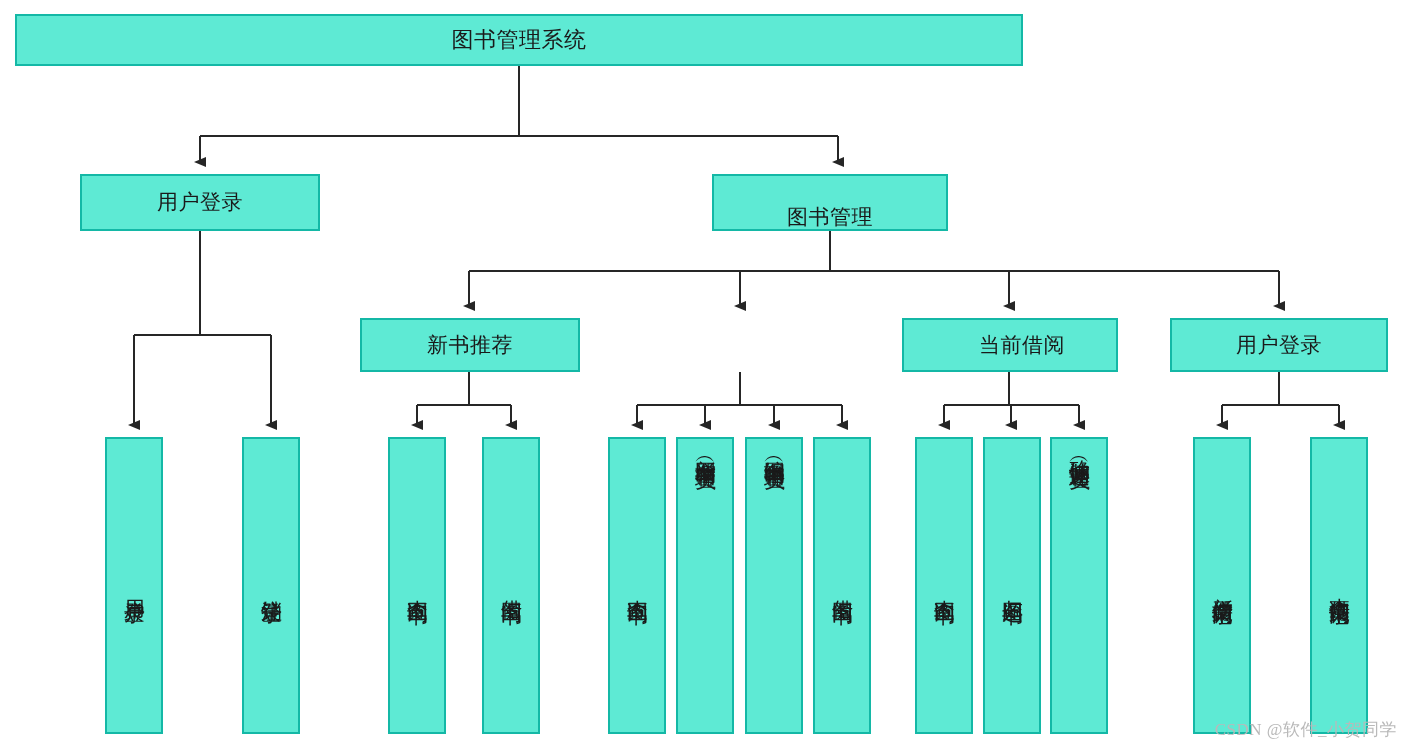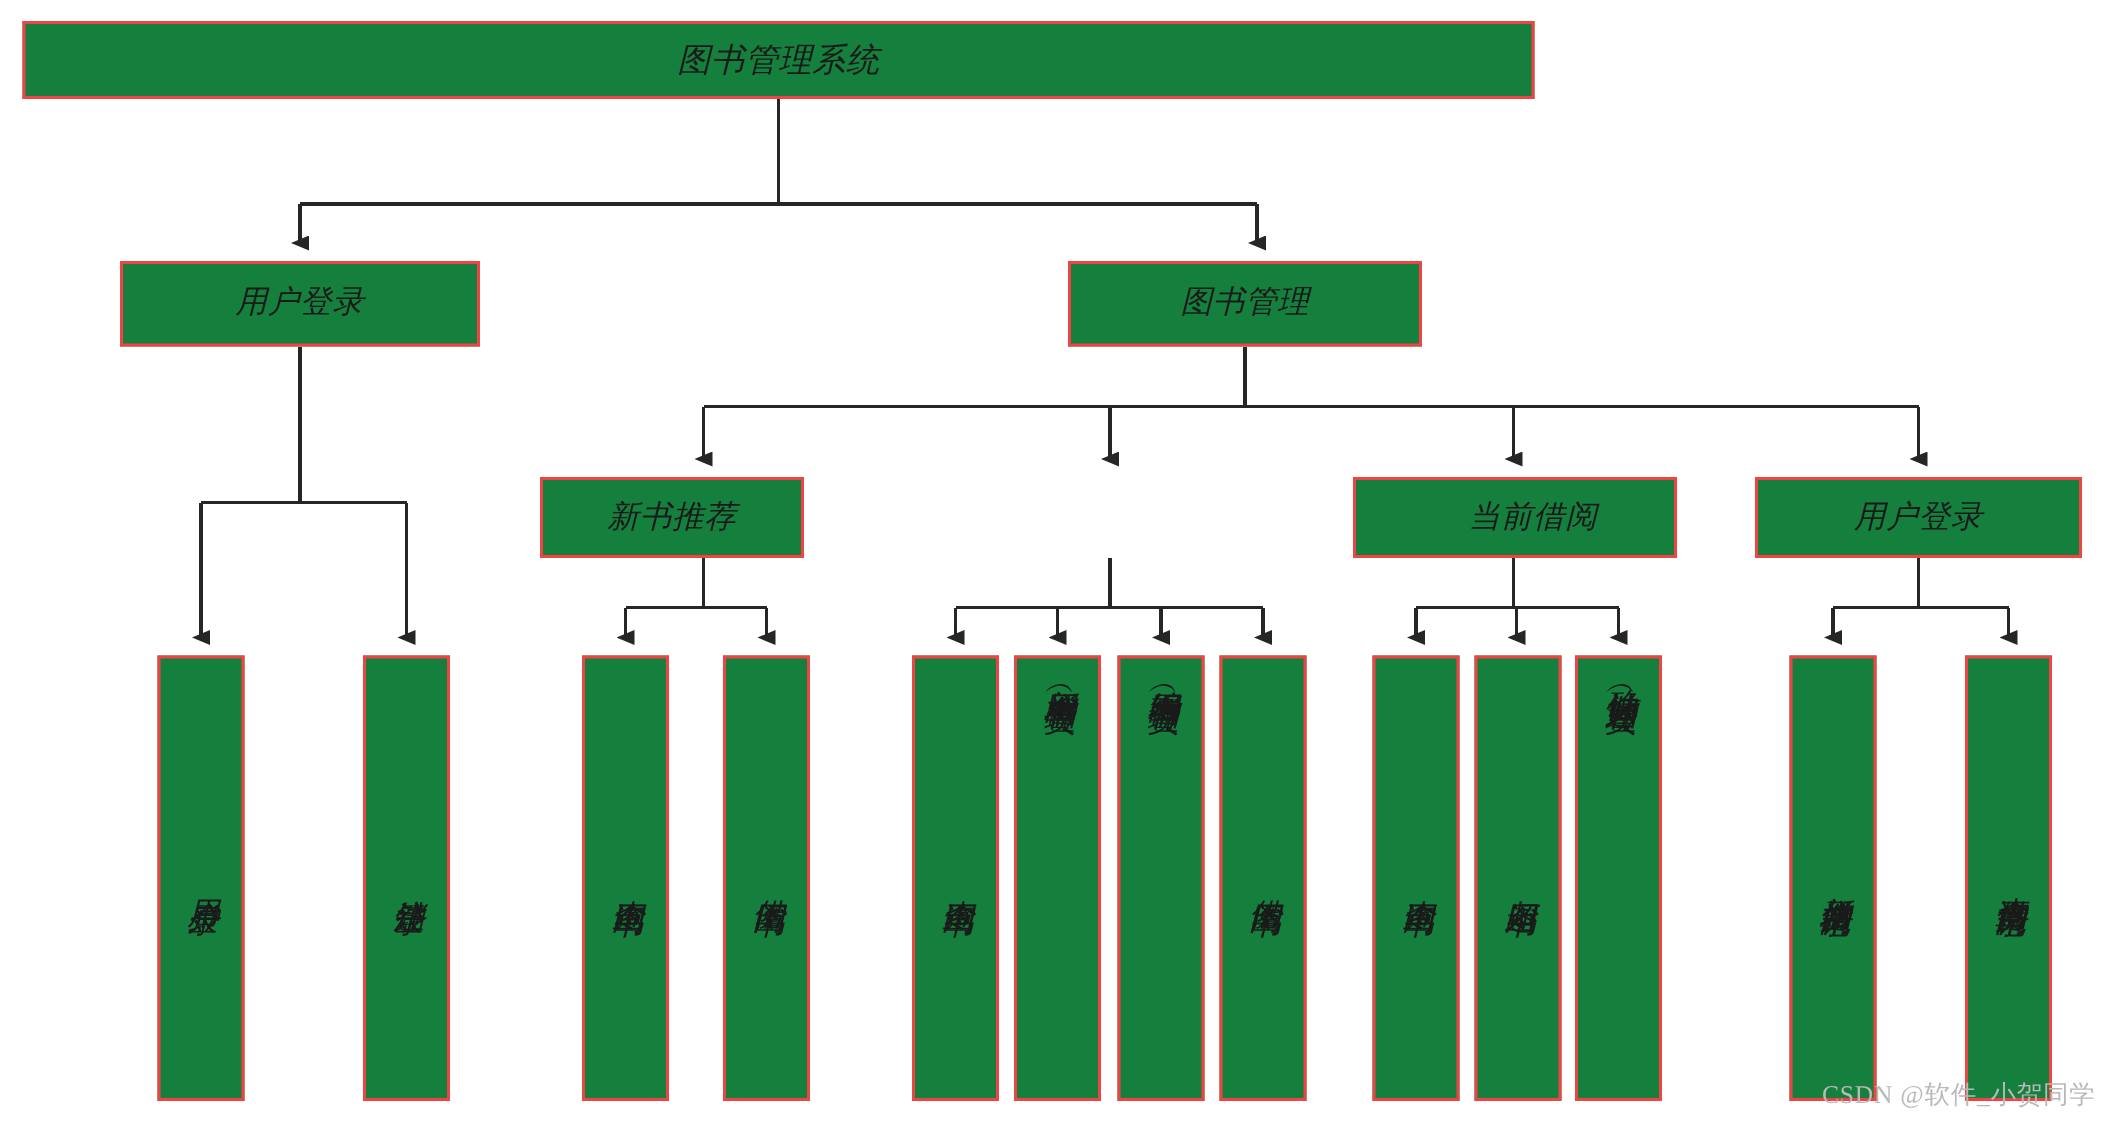--- a/index.html
+++ b/index.html
@@ -22,28 +22,27 @@
     position: absolute;
     left: 0;
     top: 0;
     width: 1405px;
     height: 747px;
     pointer-events: none;
   }
   .node {
     position: absolute;
     box-sizing: border-box;
-    background: #15803d;
-    border: 2px solid #ef4444;
+    background: #5eead4;
+    border: 2px solid #14b8a6;
     display: flex;
     align-items: center;
     justify-content: center;
     color: #1a1a1a;
     z-index: 2;
-    font-style: italic;
   }
   .node-label {
     font-size: 21px;
     line-height: 1.15;
     letter-spacing: 0.5px;
     white-space: nowrap;
     text-align: center;
   }
   .node.root .node-label { font-size: 22px; }
   .node.leaf {
@@ -140,25 +139,25 @@
     </g>
   </svg>
 
   <div class="node root" style="left:15px; top:14px; width:1008px; height:52px;">
     <span class="node-label">图书管理系统</span>
   </div>
 
   <div class="node" style="left:80px; top:174px; width:240px; height:57px;">
     <span class="node-label">用户登录</span>
   </div>
-  <div class="node" style="left:712px; top:174px; width:236px; height:57px;">
+  <div class="node" style="left:712px; top:174px; width:236px; height:57px;align-items:flex-end;">
     <span class="node-label">图书管理</span>
   </div>
 
-  <div class="node" style="left:360px; top:318px; width:176px; height:54px;">
+  <div class="node" style="left:360px; top:318px; width:220px; height:54px;">
     <span class="node-label">新书推荐</span>
   </div>
   <div class="node" style="left:902px; top:318px; width:216px; height:54px;padding-left:24px;">
     <span class="node-label">当前借阅</span>
   </div>
   <div class="node" style="left:1170px; top:318px; width:218px; height:54px;">
     <span class="node-label">用户登录</span>
   </div>
 
   <div class="node leaf align-mid" style="left:105px; top:437px; width:58px; height:297px;">

